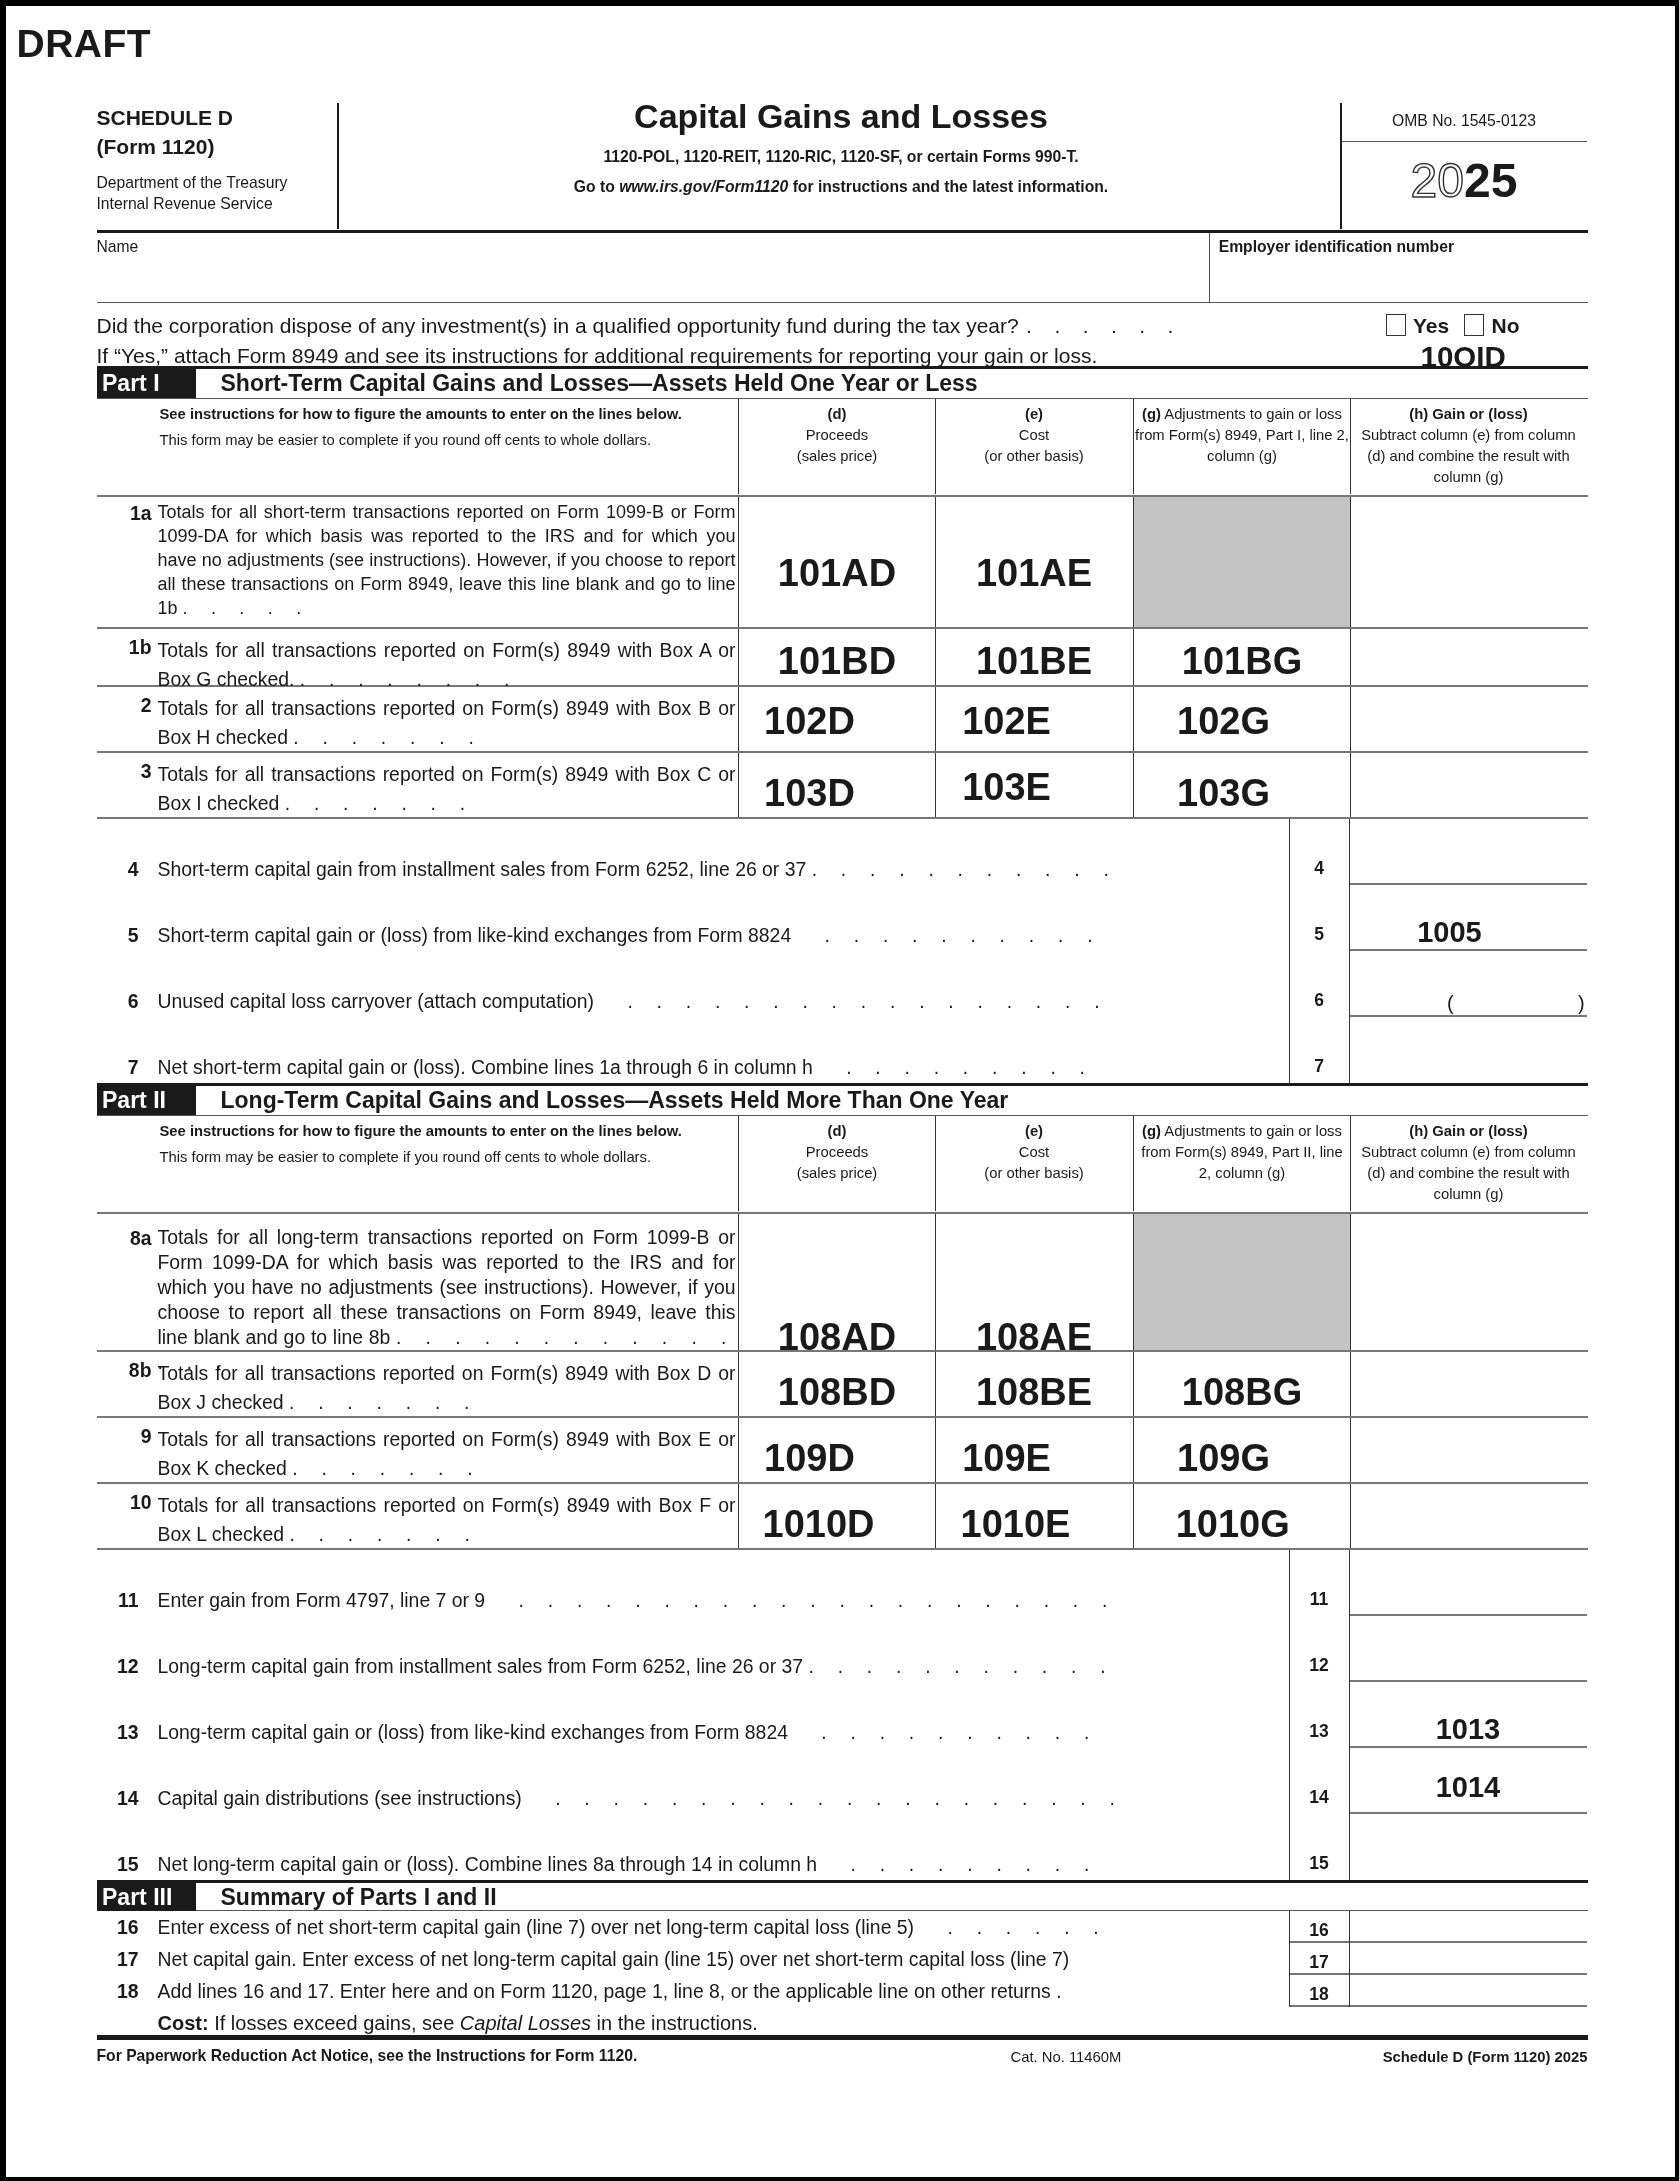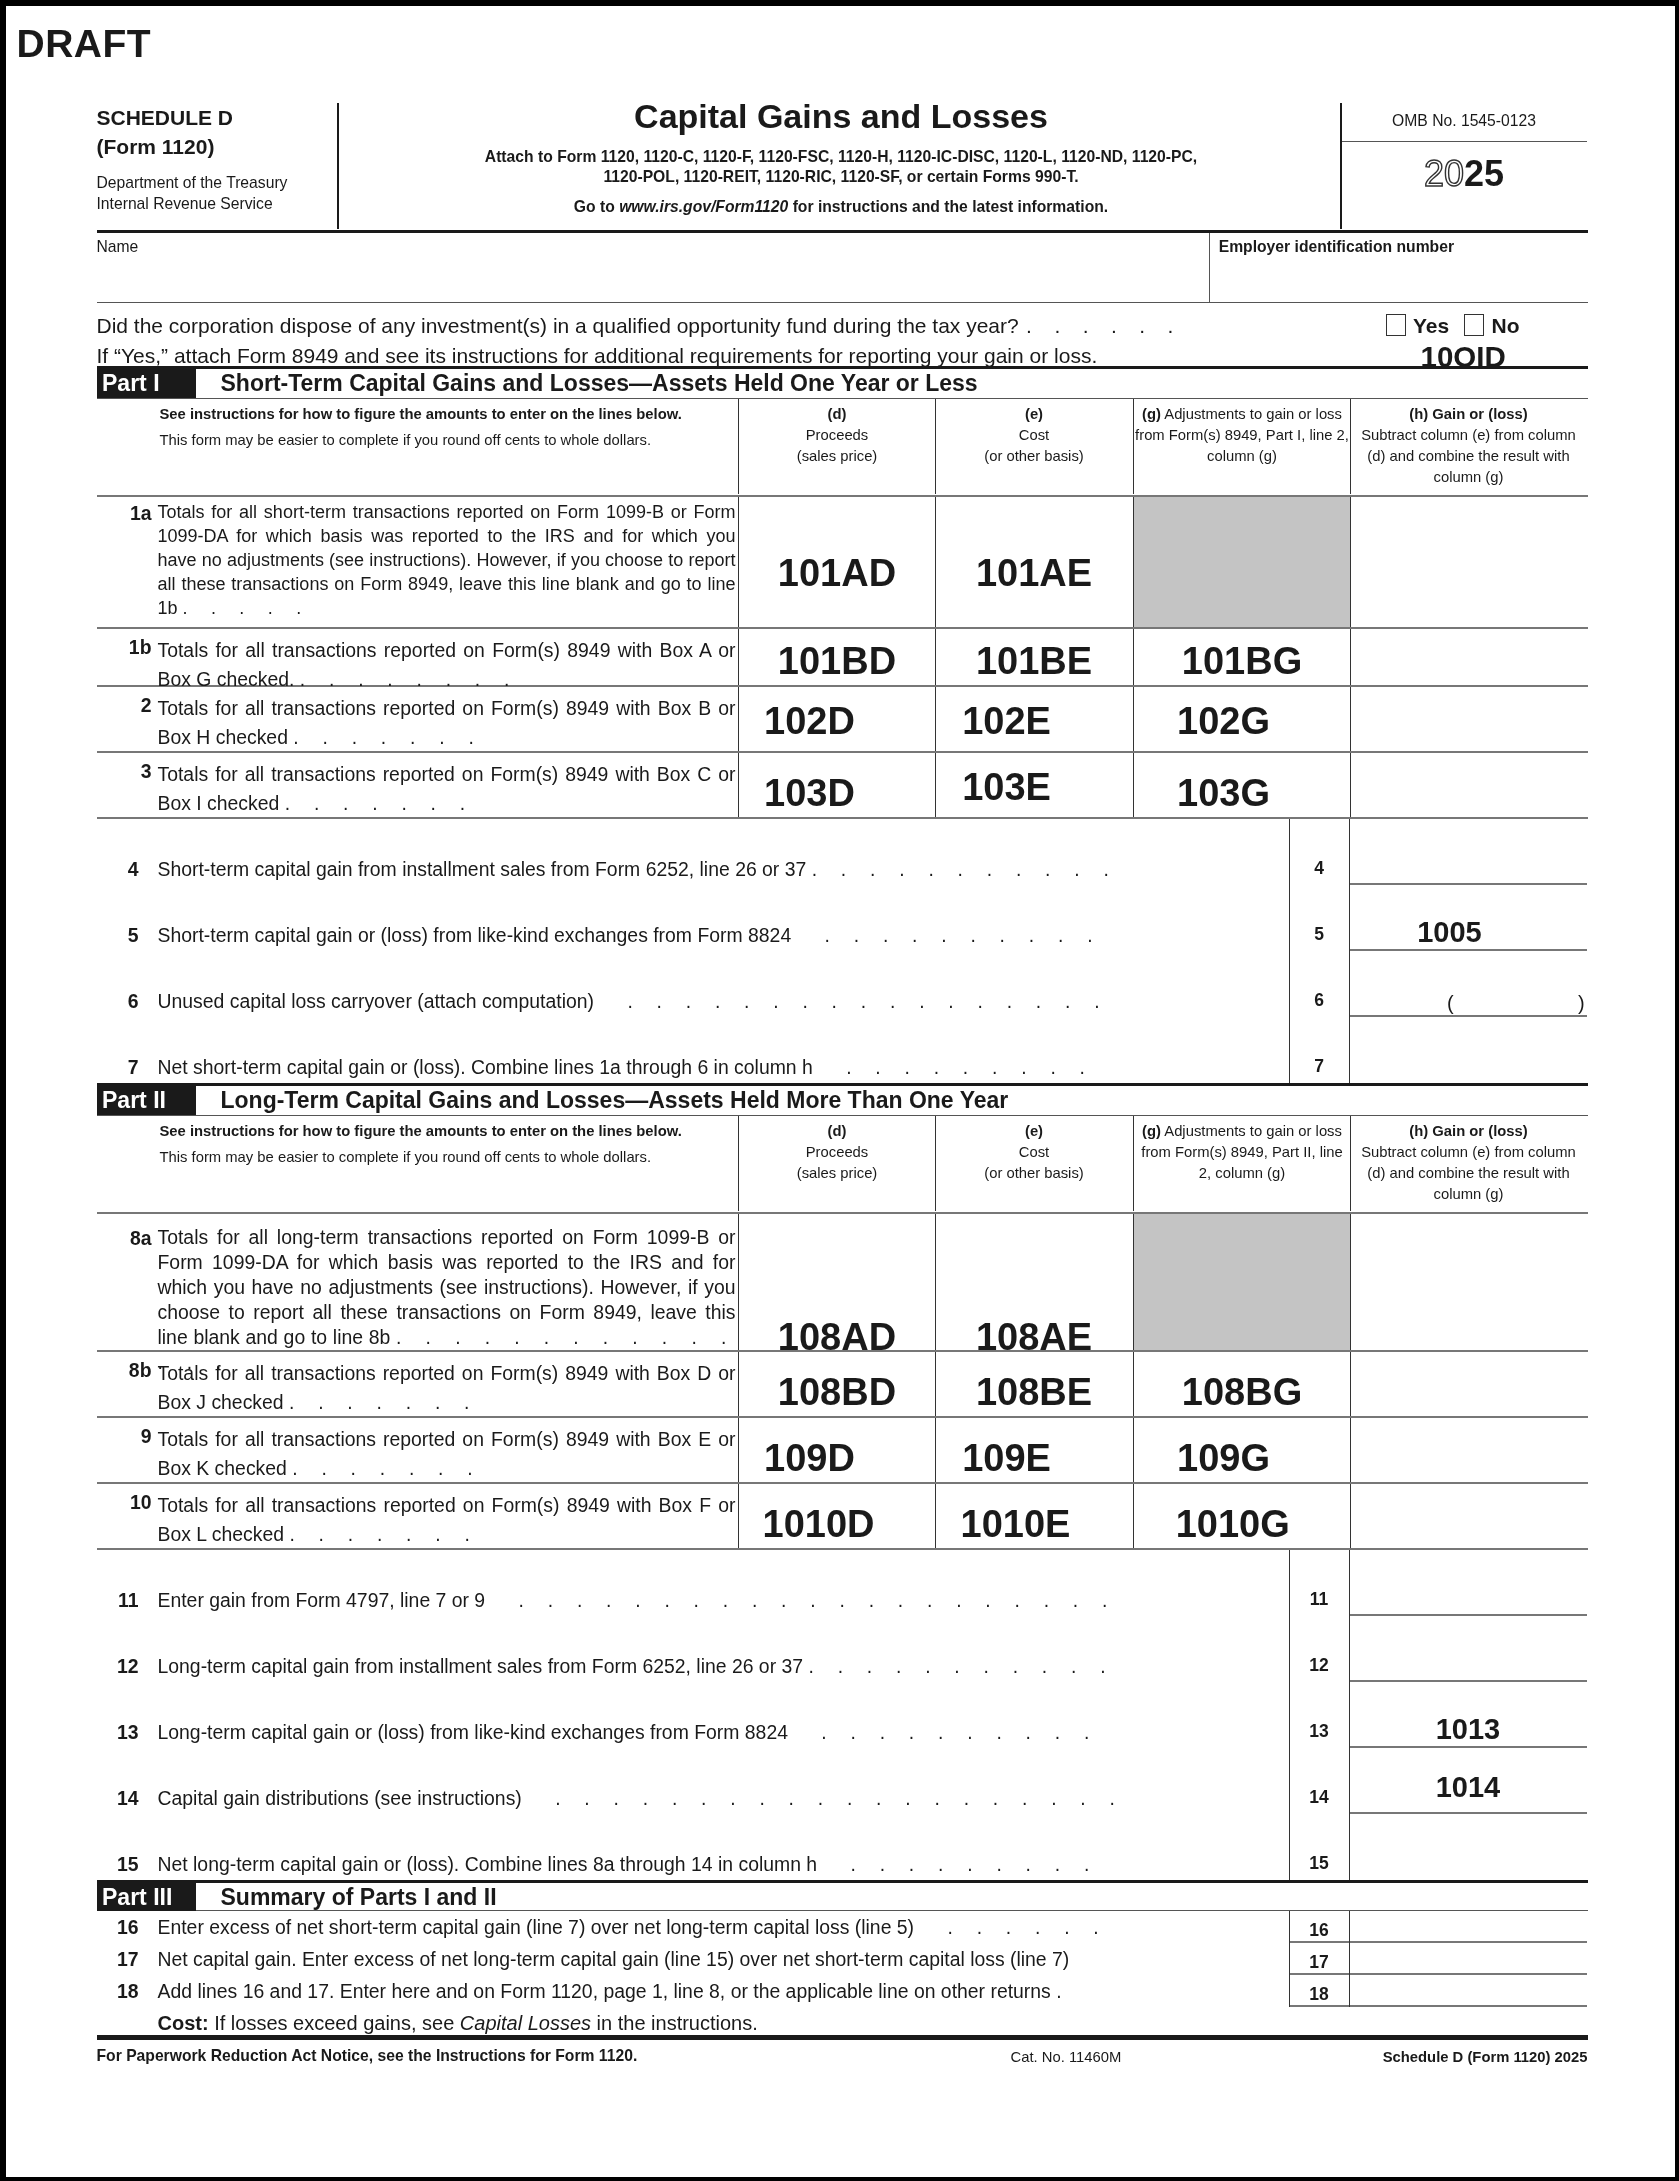--- a/index.html
+++ b/index.html
@@ -17,21 +17,21 @@
   .hdr-left { position: absolute; left: 0; top: 7.4px; width: 242px; height: 126px; border-right: 2.8px solid #1a1a1a; }
   .sched { font-size: 21px; font-weight: bold; line-height: 29px; }
   .dept { font-size: 15.7px; line-height: 21px; margin-top: 11px; }
   .hdr-mid { position: absolute; left: 245px; top: 0; width: 999px; text-align: center; }
   .title { font-size: 34px; font-weight: bold; margin-top: 1.8px; }
   .attach { font-size: 15.7px; font-weight: bold; line-height: 20px; margin-top: 11px; }
   .goto { font-size: 15.7px; font-weight: bold; margin-top: 11px; }
   .goto i { font-style: italic; }
   .hdr-right { position: absolute; left: 1243px; top: 7.4px; width: 247px; height: 126px; border-left: 2.8px solid #1a1a1a; }
   .omb { font-size: 15.7px; text-align: center; padding: 9.2px 0 11px 0; border-bottom: 1.8px solid #555; }
-  .year { text-align: center; font-size: 36px; font-weight: bold; margin-top: 11px; }
+  .year { text-align: center; font-size: 48px; font-weight: bold; margin-top: 11px; }
   .year .outline { color: #fff; -webkit-text-stroke: 1.4px #333; font-weight: normal; }
 
   .namerow { position: relative; height: 70px; border-bottom: 1.8px solid #555; }
   .namecell { position: absolute; left: 0; top: 5.5px; font-size: 15.7px; }
   .eincell { position: absolute; left: 1112px; top: 0; height: 70px; border-left: 0.9px solid #555; padding-left: 9.2px; padding-top: 5.5px; font-size: 15.7px; font-weight: bold; }
 
   .qof { position: relative; height: 63px; font-size: 21px; }
   .qof .q1 { position: absolute; left: 0; top: 11px; }
   .qof .q2 { position: absolute; left: 0; top: 41px; }
   .qof .dots { letter-spacing: 8.3px; margin-left: 7.4px; }
@@ -98,21 +98,20 @@
         <div class="sched">SCHEDULE D</div>
         <div class="sched">(Form 1120)</div>
         <div class="dept">
           <div>Department of the Treasury</div>
           <div>Internal Revenue Service</div>
         </div>
       </div>
       <div class="hdr-mid">
         <div class="title">Capital Gains and Losses</div>
         <div class="attach">
-          <div>Attach to Form 1120, 1120-C, 1120-F, 1120-FSC, 1120-H, 1120-IC-DISC, 1120-L, 1120-ND, 1120-PC,</div>
           <div>1120-POL, 1120-REIT, 1120-RIC, 1120-SF, or certain Forms 990-T.</div>
         </div>
         <div class="goto"><span>Go to </span><i>www.irs.gov/Form1120</i><span> for instructions and the latest information.</span></div>
       </div>
       <div class="hdr-right">
         <div class="omb">OMB No. 1545-0123</div>
         <div class="year"><span class="outline">20</span><span>25</span></div>
       </div>
     </div>
 

